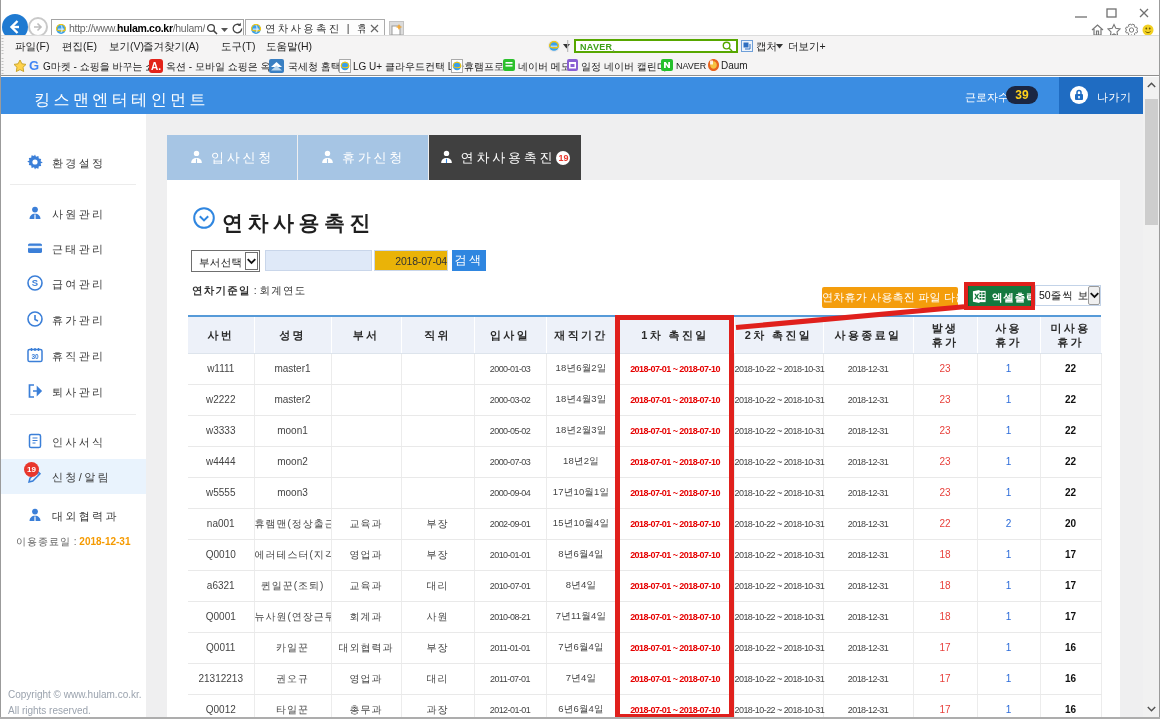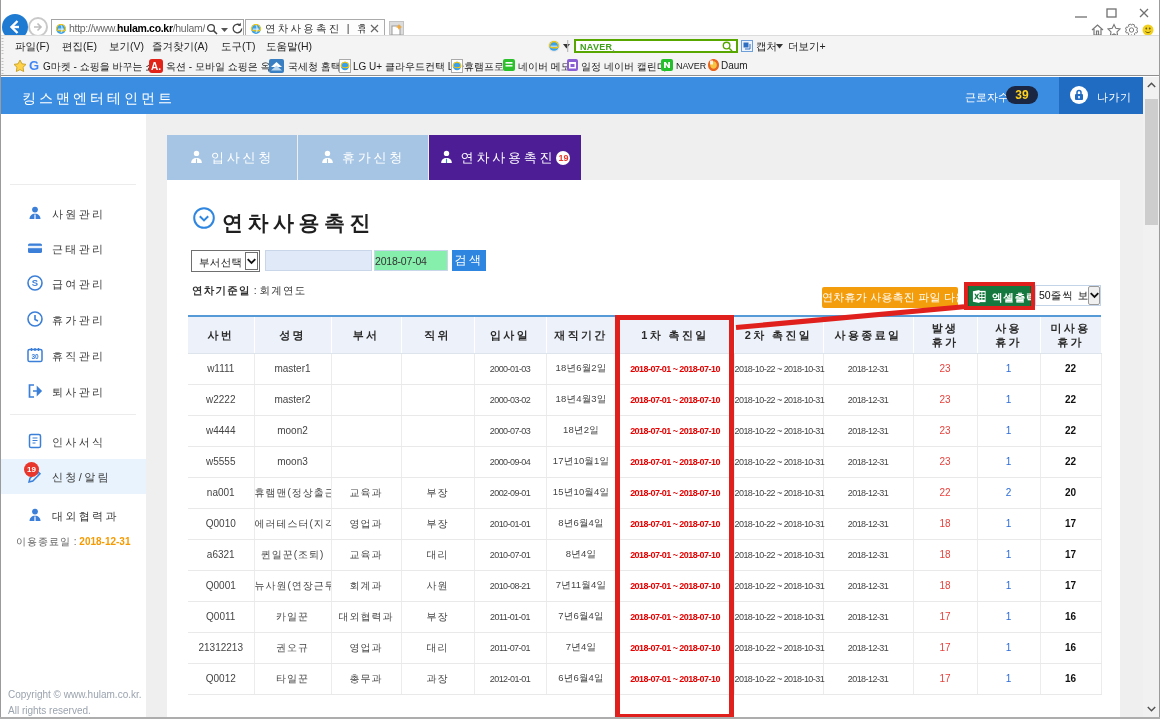--- a/index.html
+++ b/index.html
@@ -111,21 +111,21 @@
     </svg>
 </div>
 <div id="row23"></div>
 <div id="menubar">
  <svg style="position:absolute;left:1px;top:2px" width="3" height="16">
       <path d="M1.5 0v16" stroke="#c3c3c3" stroke-dasharray="1 2" stroke-width="2"></path>
     </svg>
  <span style="left:15px">파일(F)</span>
     <span style="left:62px">편집(E)</span>
     <span style="left:109px">보기(V)</span>
-    <span style="left:152px">즐겨찾기(A)</span>
+    <span style="left:143px">즐겨찾기(A)</span>
     <span style="left:221px">도구(T)</span>
     <span style="left:266px">도움말(H)</span>
  <svg style="position:absolute;left:547px;top:3px" width="14" height="14" viewBox="0 0 16 16">
       <circle cx="8" cy="8" r="7" fill="#e8e8e8"></circle>
       <circle cx="8" cy="8" r="5.5" fill="#3aa0e8"></circle>
       <path d="M3 8a5 5 0 0 1 10 0c0 1.7-1.2 2.2-4.2 2.2S3.5 10.5 3 8z" fill="none" stroke="#fdc900" stroke-width="1.4"></path>
       <path d="M4.5 8.2h7" stroke="#fff" stroke-width="1" fill="none"></path>
     </svg>
  <svg style="position:absolute;left:563px;top:8px" width="7" height="5" viewBox="0 0 7 5">
       <path d="M0 0h7L3.5 4.5z" fill="#333"></path>
@@ -199,34 +199,41 @@
     </svg>
  <span class="t" style="left:676px;font-size:9px;top:5px">NAVER</span>
  <svg class="ic" style="left:708px" width="11" height="12" viewBox="0 0 11 12">
       <path d="M5.5 0C8 0 11 2 11 6s-3 6-5.5 6S0 10 0 6 3 0 5.5 0z" fill="#e8641f"></path>
       <path d="M5.5 2.2c1.6 0 3.3 1.3 3.3 3.8S7.1 9.8 5.5 9.8 2.2 8.5 2.2 6s1.7-3.8 3.3-3.8z" fill="#f6c344"></path>
       <path d="M2 1.5h3v4H2z" fill="#fff" opacity=".85"></path>
     </svg>
  <span class="t" style="left:721px">Daum</span>
 </div>
 <div id="apphdr">
- <span class="k" style="position:absolute;left:22px;top:13px;font-size:14px">킹스맨엔터테인먼트</span>
+ <span class="k" style="position:absolute;left:34px;top:13px;font-size:16px">킹스맨엔터테인먼트</span>
  <span style="position:absolute;left:965px;top:13px;font-size:11px">근로자수</span>
  <div style="position:absolute;left:1006px;top:9px;width:32px;height:18px;background:#1b2642;border-radius:9px;text-align:center;line-height:18px;font-size:12px;font-weight:bold;color:#ffd11a">39</div>
  <div id="exitbtn">
   <div style="position:absolute;left:11px;top:9px;width:18px;height:18px;border-radius:50%;background:#fff"></div>
   <svg style="position:absolute;left:15px;top:12px" width="10" height="12" viewBox="0 0 10 12">
         <rect x="1" y="5" width="8" height="6" rx="1" fill="#1f6cc2"></rect>
         <path d="M3 5V3.5a2 2 0 0 1 4 0V5" fill="none" stroke="#1f6cc2" stroke-width="1.5"></path>
         <rect x="4.2" y="7" width="1.6" height="2.4" fill="#fff"></rect>
       </svg>
   <span style="position:absolute;left:38px;top:13px;font-size:11px;letter-spacing:.05em">나가기</span>
  </div>
 </div>
 <div id="sidebar">
+ <div class="sitem" style="top:33px">
+      <svg width="16" height="16" viewBox="0 0 16 16">
+        <path d="M8 1l1 2.2 2.4-.6 .4 2.4 2.4.4-.6 2.4L15.8 9l-2.2 1 .6 2.4-2.4.4-.4 2.4-2.4-.6L8 16l-1-2.2-2.4.6-.4-2.4-2.4-.4.6-2.4L.2 8l2.2-1-.6-2.4 2.4-.4.4-2.4 2.4.6z" fill="#3b7fd8" transform="translate(0,-0.5)"></path>
+        <circle cx="8" cy="8" r="2.6" fill="#fff"></circle>
+      </svg>
+      <span class="lbl k">환경설정</span>
+    </div>
  <div class="sdiv" style="top:70px"></div>
  <div class="sitem" style="top:84px">
       <svg width="16" height="16" viewBox="0 0 16 16">
         <circle cx="8" cy="4.6" r="2.9" fill="#3b7fd8"></circle>
         <path d="M2.5 14c0-3.3 2.4-5.3 5.5-5.3s5.5 2 5.5 5.3z" fill="#3b7fd8"></path>
         <path d="M8 9.5v4.5" stroke="#fff" stroke-width="1.2"></path>
       </svg>
       <span class="lbl k">사원관리</span>
     </div>
  <div class="sitem" style="top:119px">
@@ -298,38 +305,38 @@
  <div class="ctab" style="left:21px;width:130px;background:#a6c5e4"><svg style="vertical-align:-2px;margin-right:8px" width="13" height="14" viewBox="0 0 13 14">
         <circle cx="6.5" cy="3.4" r="2.7" fill="#fff"></circle>
         <path d="M1.2 13c0-3 2.1-4.9 5.3-4.9s5.3 1.9 5.3 4.9z" fill="#fff"></path>
         <path d="M6.5 8.8V13" stroke="#a6c5e4" stroke-width="1.1"></path>
       </svg><span class="k">입사신청</span></div>
  <div class="ctab" style="left:152px;width:130px;background:#a6c5e4"><svg style="vertical-align:-2px;margin-right:8px" width="13" height="14" viewBox="0 0 13 14">
         <circle cx="6.5" cy="3.4" r="2.7" fill="#fff"></circle>
         <path d="M1.2 13c0-3 2.1-4.9 5.3-4.9s5.3 1.9 5.3 4.9z" fill="#fff"></path>
         <path d="M6.5 8.8V13" stroke="#a6c5e4" stroke-width="1.1"></path>
       </svg><span class="k">휴가신청</span></div>
- <div class="ctab" style="left:283px;width:152px;background:#4c1d95"><svg style="vertical-align:-2px;margin-right:8px" width="13" height="14" viewBox="0 0 13 14">
+ <div class="ctab" style="left:283px;width:152px;background:#404040"><svg style="vertical-align:-2px;margin-right:8px" width="13" height="14" viewBox="0 0 13 14">
         <circle cx="6.5" cy="3.4" r="2.7" fill="#fff"></circle>
         <path d="M1.2 13c0-3 2.1-4.9 5.3-4.9s5.3 1.9 5.3 4.9z" fill="#fff"></path>
         <path d="M6.5 8.8V13" stroke="#3787dc" stroke-width="1.1"></path>
       </svg><span class="k">연차사용촉진</span><span style="display:inline-block;width:14px;height:14px;margin-left:1px;border-radius:50%;background:#fff;color:#e8362c;font-size:9px;font-weight:bold;line-height:14px;vertical-align:1px;letter-spacing:0">19</span></div>
  <svg style="position:absolute;left:47px;top:93px" width="22" height="22" viewBox="0 0 22 22">
       <circle cx="11" cy="11" r="9.8" fill="none" stroke="#2f86e0" stroke-width="2"></circle>
       <path d="M6.8 9.2l4.2 4.2 4.2-4.2" fill="none" stroke="#2f86e0" stroke-width="2"></path>
     </svg>
  <span class="k" style="position:absolute;left:76px;top:95px;font-size:21px;font-weight:bold;color:#1f1f1f">연차사용촉진</span>
  <div style="position:absolute;left:45px;top:136px;width:69px;height:22px;background:#fff;border:1px solid #6f6f6f"></div>
  <span class="k" style="position:absolute;left:53px;top:142px;font-size:10.5px;color:#222;letter-spacing:.03em">부서선택</span>
  <div style="position:absolute;left:99px;top:138px;width:13px;height:18px;background:#fff;border:1px solid #6f6f6f"></div>
  <svg style="position:absolute;left:101px;top:144px" width="9" height="7" viewBox="0 0 9 7">
       <path d="M0.7 1.2 4.5 5l3.8-3.8" fill="none" stroke="#111" stroke-width="1.8"></path>
     </svg>
  <div style="position:absolute;left:119px;top:136px;width:107px;height:21px;background:#dfe9f8;border:1px solid #c9d6ea"></div>
- <div style="position:absolute;left:228px;top:136px;width:74px;height:21px;background:#86efac;border:1px solid #c9d6ea;text-align:left;line-height:21px;font-size:10.5px;letter-spacing:-0.2px;color:#333">2018-07-04</div>
+ <div style="position:absolute;left:228px;top:136px;width:74px;height:21px;background:#eab308;border:1px solid #c9d6ea;text-align:right;line-height:21px;font-size:10.5px;letter-spacing:-0.2px;color:#333">2018-07-04</div>
  <div style="position:absolute;left:306px;top:136px;width:34px;height:21px;background:#2f86e0;text-align:center;line-height:21px;font-size:12px;color:#fff"><span class="k">검색</span></div>
  <div style="position:absolute;left:46px;top:170px;font-size:10.5px;color:#333"><b class="k" style="letter-spacing:.12em">연차기준일</b> : <span class="k" style="letter-spacing:.12em">회계연도</span></div>
  <div style="position:absolute;left:676px;top:173px;width:136px;height:21px;background:#f49d0c;border-radius:2px;text-align:center;line-height:21px;font-size:11px;color:#fff;white-space:nowrap"><span class="k" style="letter-spacing:.02em">연차휴가 사용촉진 파일 다운로드</span></div>
  <div style="position:absolute;left:822px;top:171px;width:63px;height:22px;background:#15793f;border:1px solid #0f6232">
    <svg style="position:absolute;left:3px;top:3px" width="15" height="15" viewBox="0 0 16 16">
         <rect x="6.5" y="2" width="8" height="12" fill="#fff"></rect>
         <path d="M7.5 3.5h2.5v2H7.5zM11 3.5h2.5v2H11zM7.5 6.5h2.5v2H7.5zM11 6.5h2.5v2H11zM7.5 9.5h2.5v2H7.5zM11 9.5h2.5v2H11z" fill="#15793f"></path>
         <path d="M1 2.5 8 1v14l-7-1.5z" fill="#fff"></path>
         <path d="M2.5 5h1.6l1 2 1-2h1.6L6 8l1.8 3H6.2L5 8.8 3.8 11H2.2L4 8z" fill="#15793f"></path>
       </svg>
@@ -394,20 +401,34 @@
           <td class="dt">2000-03-02</td>
           <td class="jg"><span class="k" style="letter-spacing:.02em">18년4월3일</span></td>
           <td class="rd dt">2018-07-01 ~ 2018-07-10</td>
           <td class="dt">2018-10-22 ~ 2018-10-31</td>
           <td class="dt">2018-12-31</td>
           <td class="r2">23</td>
           <td class="bl">1</td>
           <td class="bk">22</td>
         </tr>
         <tr>
+          <td>w3333</td>
+          <td>moon1</td>
+          <td></td>
+          <td></td>
+          <td class="dt">2000-05-02</td>
+          <td class="jg"><span class="k" style="letter-spacing:.02em">18년2월3일</span></td>
+          <td class="rd dt">2018-07-01 ~ 2018-07-10</td>
+          <td class="dt">2018-10-22 ~ 2018-10-31</td>
+          <td class="dt">2018-12-31</td>
+          <td class="r2">23</td>
+          <td class="bl">1</td>
+          <td class="bk">22</td>
+        </tr>
+        <tr>
           <td>w4444</td>
           <td>moon2</td>
           <td></td>
           <td></td>
           <td class="dt">2000-07-03</td>
           <td class="jg"><span class="k" style="letter-spacing:.02em">18년2일</span></td>
           <td class="rd dt">2018-07-01 ~ 2018-07-10</td>
           <td class="dt">2018-10-22 ~ 2018-10-31</td>
           <td class="dt">2018-12-31</td>
           <td class="r2">23</td>

